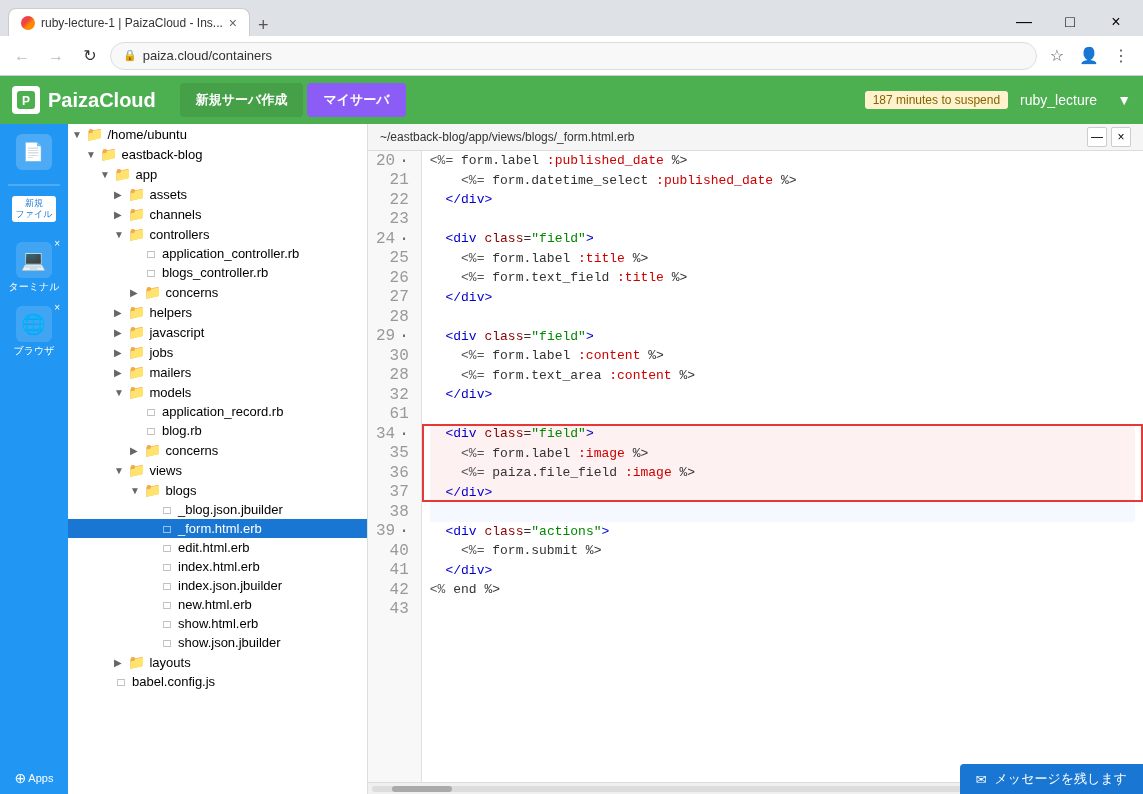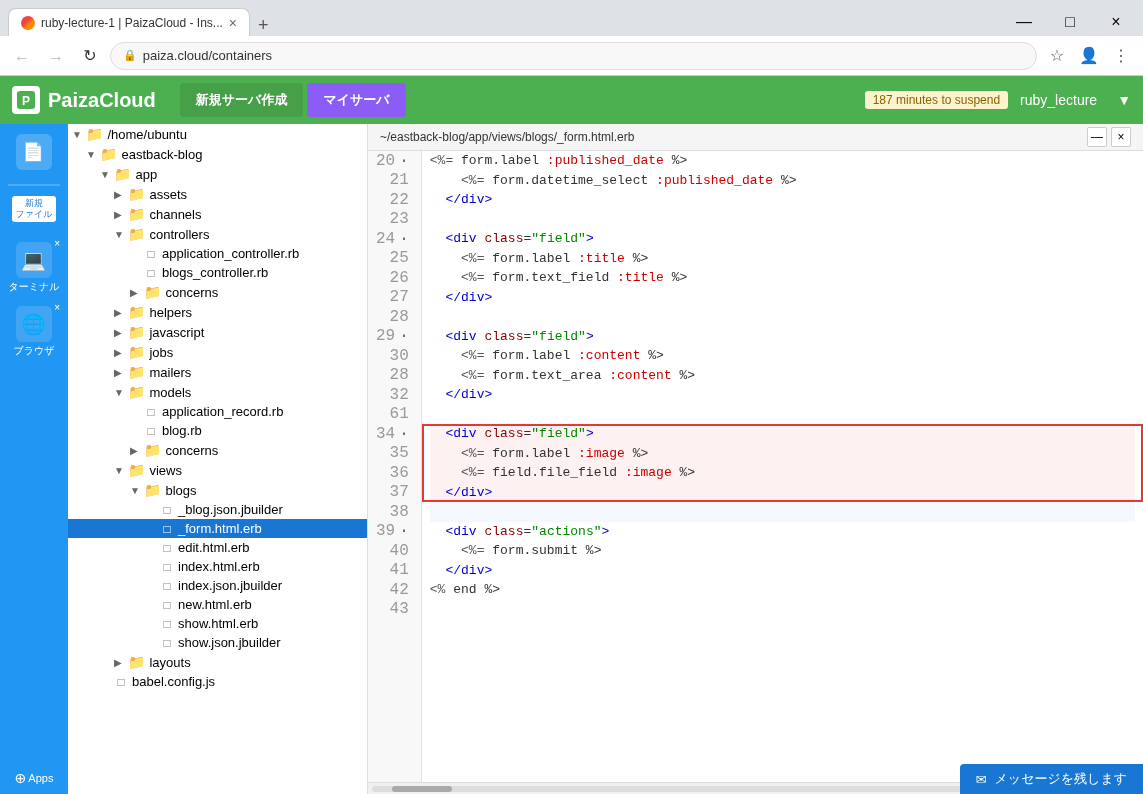--- a/index.html
+++ b/index.html
@@ -427,21 +427,21 @@
           <div class="code-line"><span style="color: rgb(51, 51, 51);">    </span><span style="color: rgb(85, 85, 85);">&lt;%=</span><span style="color: rgb(51, 51, 51);"> form.text_field </span><span style="color: rgb(204, 0, 0);">:title</span><span style="color: rgb(51, 51, 51);"> %&gt;</span></div>
           <div class="code-line"><span style="color: rgb(51, 51, 51);">  </span><span style="color: rgb(0, 0, 204);">&lt;/div&gt;</span></div>
           <div class="code-line">&nbsp;</div>
           <div class="code-line"><span style="color: rgb(51, 51, 51);">  </span><span style="color: rgb(0, 0, 204);">&lt;div</span><span style="color: rgb(51, 51, 51);"> </span><span style="color: rgb(136, 0, 0);">class</span><span style="color: rgb(51, 51, 51);">=</span><span style="color: rgb(0, 136, 0);">"field"</span><span style="color: rgb(0, 0, 204);">&gt;</span></div>
           <div class="code-line"><span style="color: rgb(51, 51, 51);">    </span><span style="color: rgb(85, 85, 85);">&lt;%=</span><span style="color: rgb(51, 51, 51);"> form.label </span><span style="color: rgb(204, 0, 0);">:content</span><span style="color: rgb(51, 51, 51);"> %&gt;</span></div>
           <div class="code-line"><span style="color: rgb(51, 51, 51);">    </span><span style="color: rgb(85, 85, 85);">&lt;%=</span><span style="color: rgb(51, 51, 51);"> form.text_area </span><span style="color: rgb(204, 0, 0);">:content</span><span style="color: rgb(51, 51, 51);"> %&gt;</span></div>
           <div class="code-line"><span style="color: rgb(51, 51, 51);">  </span><span style="color: rgb(0, 0, 204);">&lt;/div&gt;</span></div>
           <div class="code-line">&nbsp;</div>
           <div class="code-line" style="background: rgba(220, 50, 50, 0.07);"><span style="color: rgb(51, 51, 51);">  </span><span style="color: rgb(0, 0, 204);">&lt;div</span><span style="color: rgb(51, 51, 51);"> </span><span style="color: rgb(136, 0, 0);">class</span><span style="color: rgb(51, 51, 51);">=</span><span style="color: rgb(0, 136, 0);">"field"</span><span style="color: rgb(0, 0, 204);">&gt;</span></div>
           <div class="code-line" style="background: rgba(220, 50, 50, 0.07);"><span style="color: rgb(51, 51, 51);">    </span><span style="color: rgb(85, 85, 85);">&lt;%=</span><span style="color: rgb(51, 51, 51);"> form.label </span><span style="color: rgb(204, 0, 0);">:image</span><span style="color: rgb(51, 51, 51);"> %&gt;</span></div>
-          <div class="code-line" style="background: rgba(220, 50, 50, 0.07);"><span style="color: rgb(51, 51, 51);">    </span><span style="color: rgb(85, 85, 85);">&lt;%=</span><span style="color: rgb(51, 51, 51);"> field.file_field </span><span style="color: rgb(204, 0, 0);">:image</span><span style="color: rgb(51, 51, 51);"> %&gt;</span></div>
+          <div class="code-line" style="background: rgba(220, 50, 50, 0.07);"><span style="color: rgb(51, 51, 51);">    </span><span style="color: rgb(85, 85, 85);">&lt;%=</span><span style="color: rgb(51, 51, 51);"> paiza.file_field </span><span style="color: rgb(204, 0, 0);">:image</span><span style="color: rgb(51, 51, 51);"> %&gt;</span></div>
           <div class="code-line" style="background: rgba(220, 50, 50, 0.07);"><span style="color: rgb(51, 51, 51);">  </span><span style="color: rgb(0, 0, 204);">&lt;/div&gt;</span></div>
           <div class="code-line" style="background: rgba(0, 100, 255, 0.04);">&nbsp;</div>
           <div class="code-line"><span style="color: rgb(51, 51, 51);">  </span><span style="color: rgb(0, 0, 204);">&lt;div</span><span style="color: rgb(51, 51, 51);"> </span><span style="color: rgb(136, 0, 0);">class</span><span style="color: rgb(51, 51, 51);">=</span><span style="color: rgb(0, 136, 0);">"actions"</span><span style="color: rgb(0, 0, 204);">&gt;</span></div>
           <div class="code-line"><span style="color: rgb(51, 51, 51);">    </span><span style="color: rgb(85, 85, 85);">&lt;%=</span><span style="color: rgb(51, 51, 51);"> form.submit %&gt;</span></div>
           <div class="code-line"><span style="color: rgb(51, 51, 51);">  </span><span style="color: rgb(0, 0, 204);">&lt;/div&gt;</span></div>
           <div class="code-line"><span style="color: rgb(85, 85, 85);">&lt;%</span><span style="color: rgb(51, 51, 51);"> end %&gt;</span></div>
           <div class="code-line">&nbsp;</div>
           <div style="position: absolute; left: 0px; right: 0px; top: 273px; height: 78px; border: 2px solid rgb(229, 57, 53); pointer-events: none; box-sizing: border-box;"></div>
         </div>
     </div>

